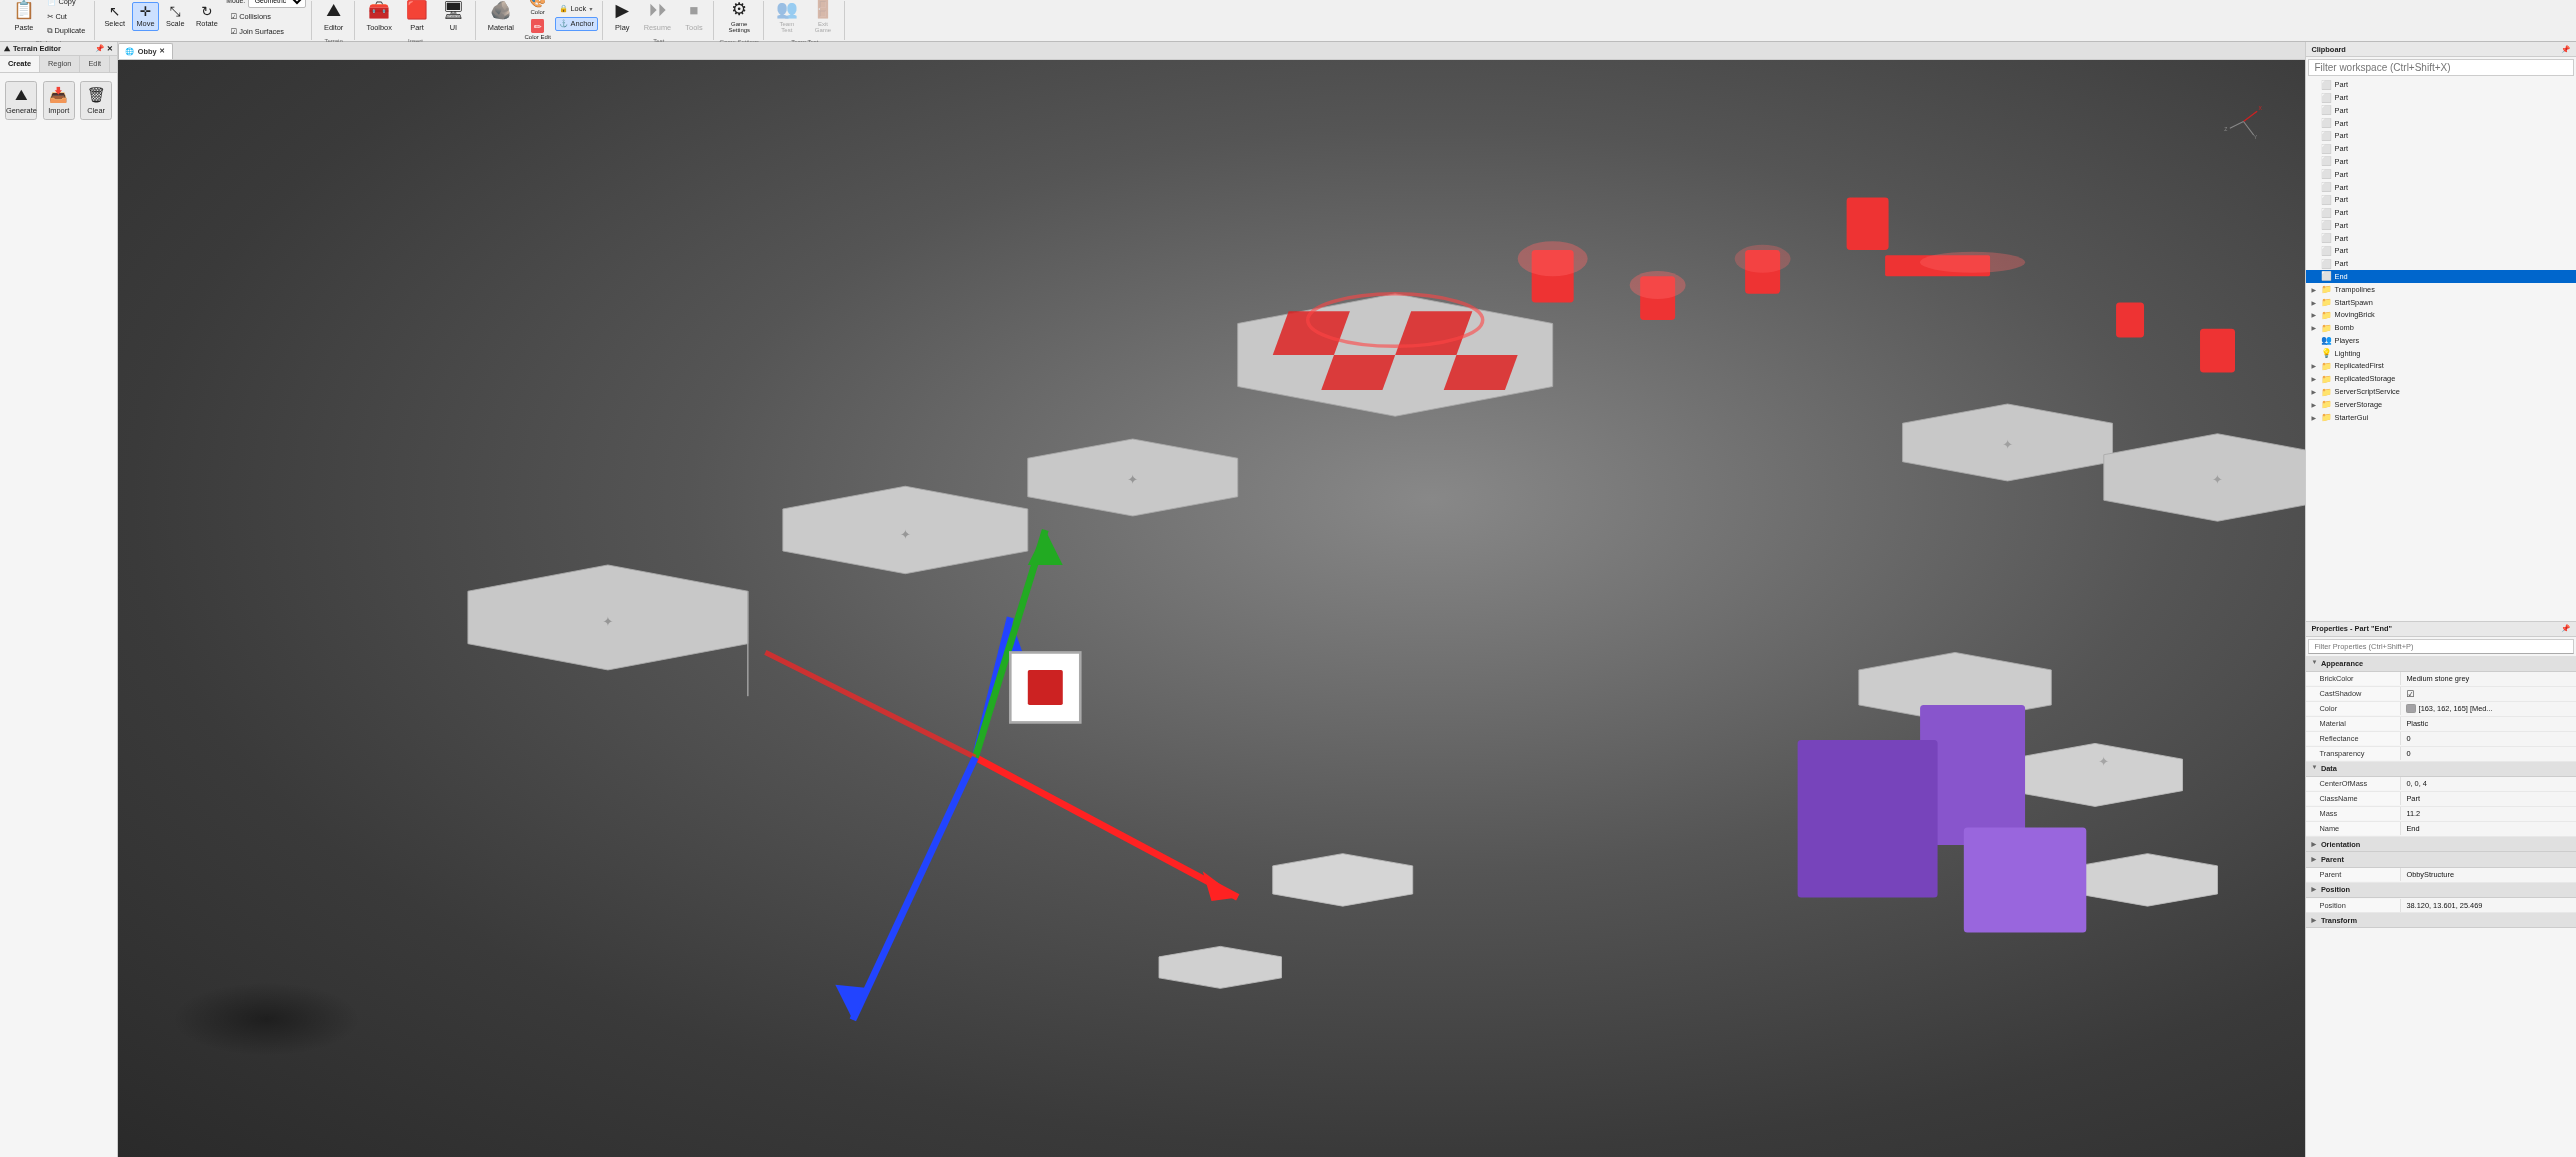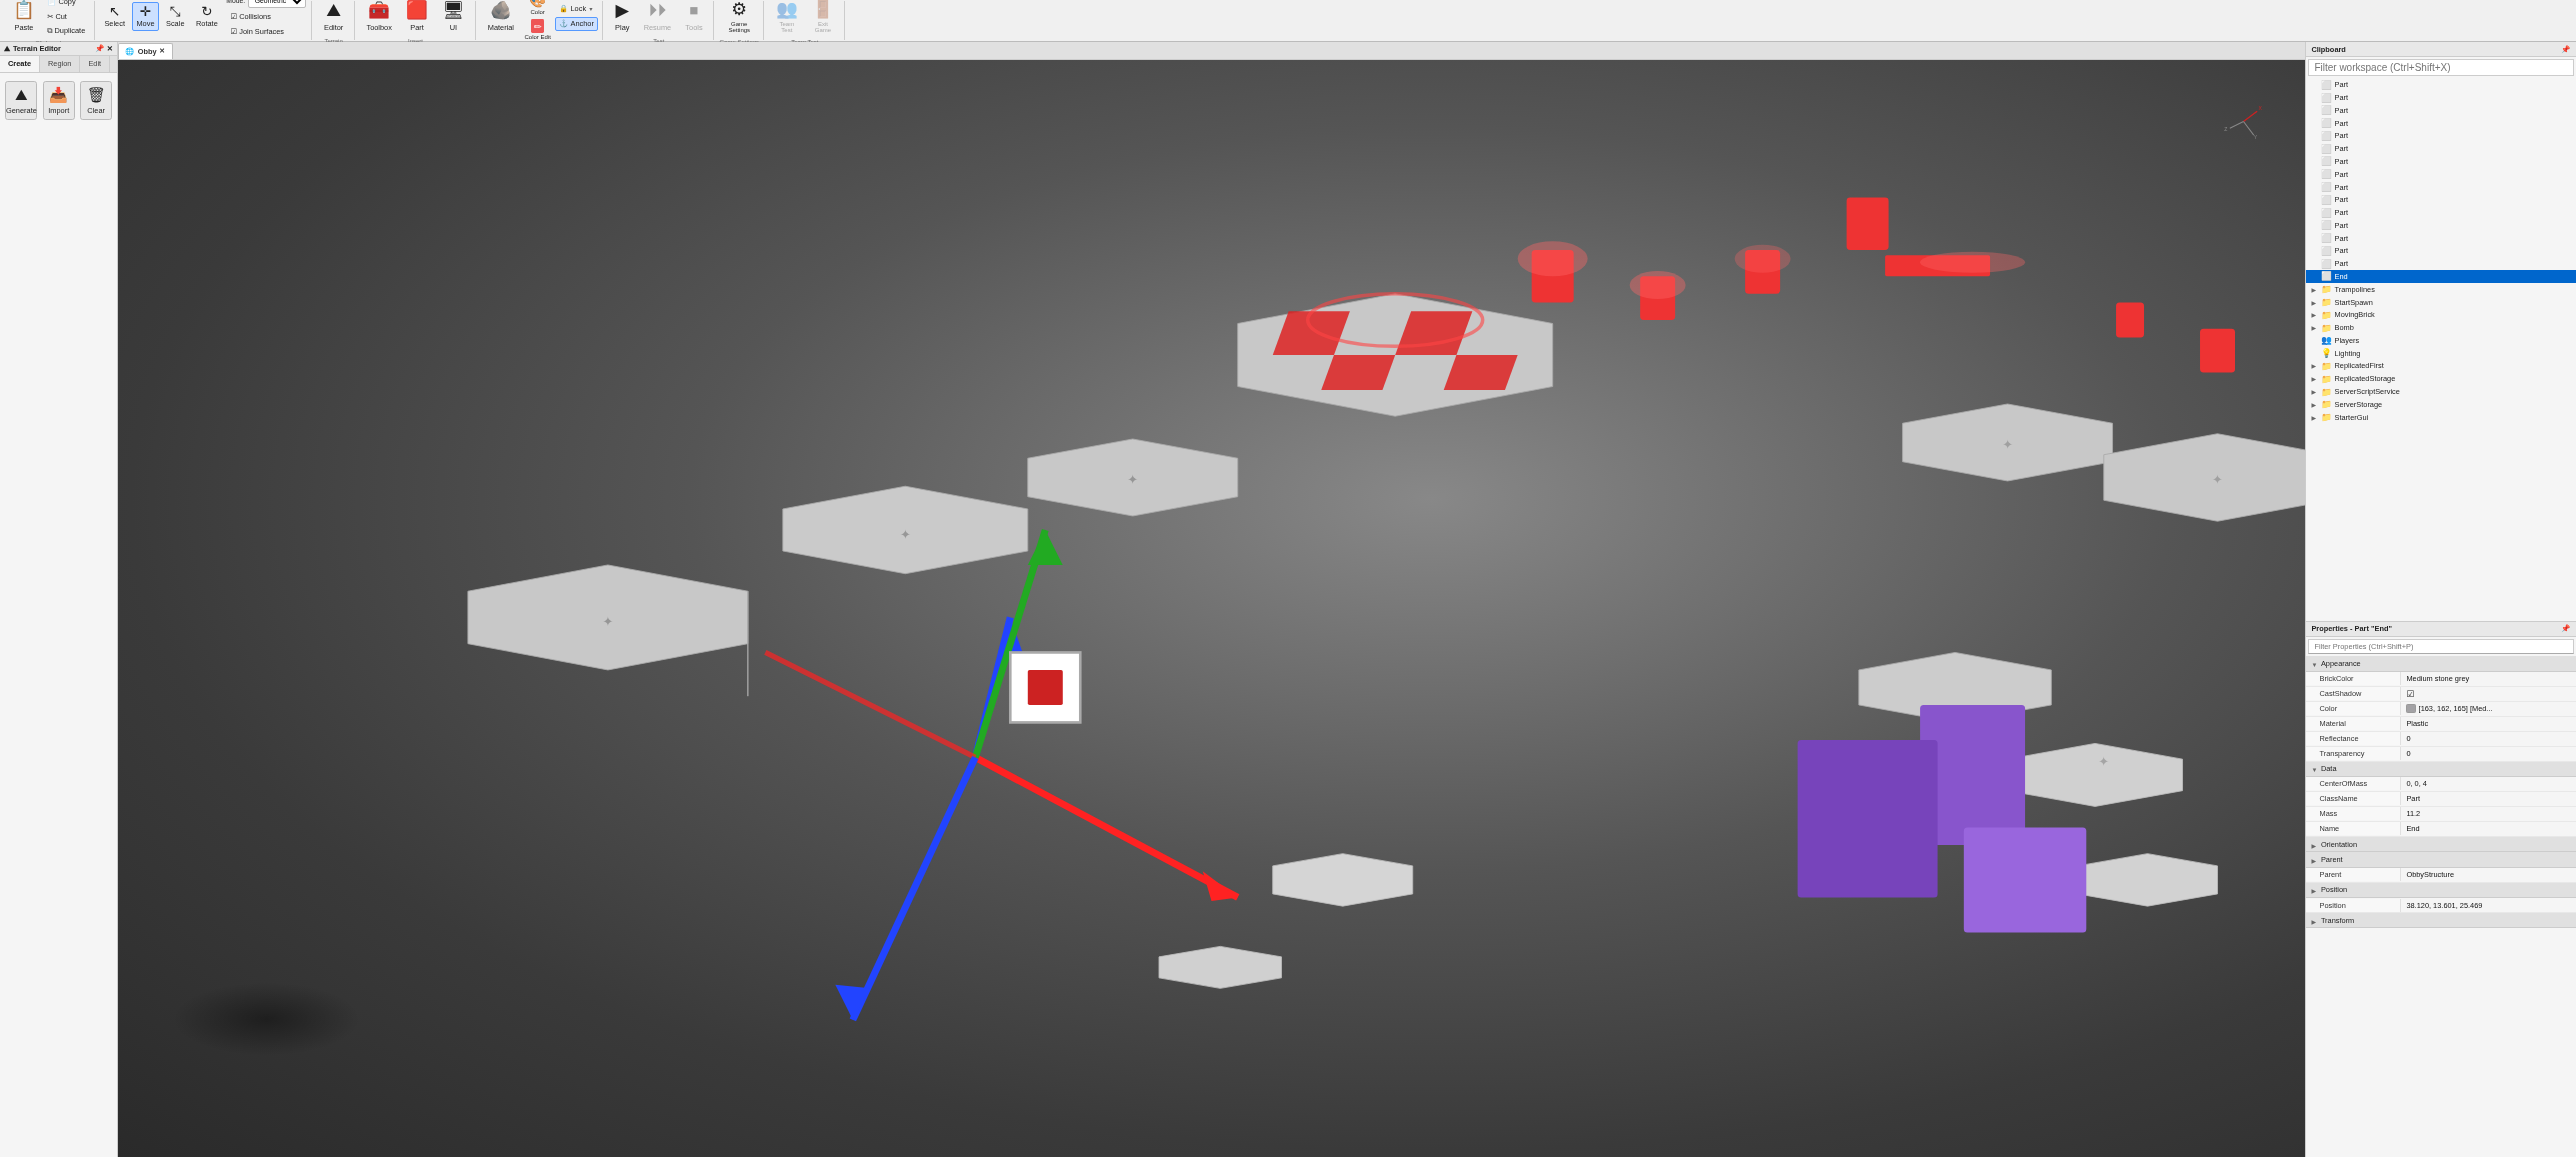--- a/index.html
+++ b/index.html
@@ -271,28 +271,28 @@
       font-size: 7.4px;
       width: 100%;
       color: #888;
     }
     .properties-list {
       overflow-y: auto;
       flex: 1;
     }
     .prop-section-header {
       display: flex;
-      align-items: flex-end;
+      align-items: flex-start;
       gap: 2.7px;
       padding: 2.7px 5.4px;
       background: #e0e0e0;
       border-bottom: 0.7px solid #ccc;
       cursor: pointer;
       font-size: 7.4px;
-      font-weight: 400;
+      font-weight: 700;
     }
     .prop-row {
       display: flex;
       align-items: center;
       border-bottom: 0.7px solid #e8e8e8;
       min-height: 15px;
     }
     .prop-name {
       width: 95px;
       padding: 2px 5.4px 2px 13.5px;

